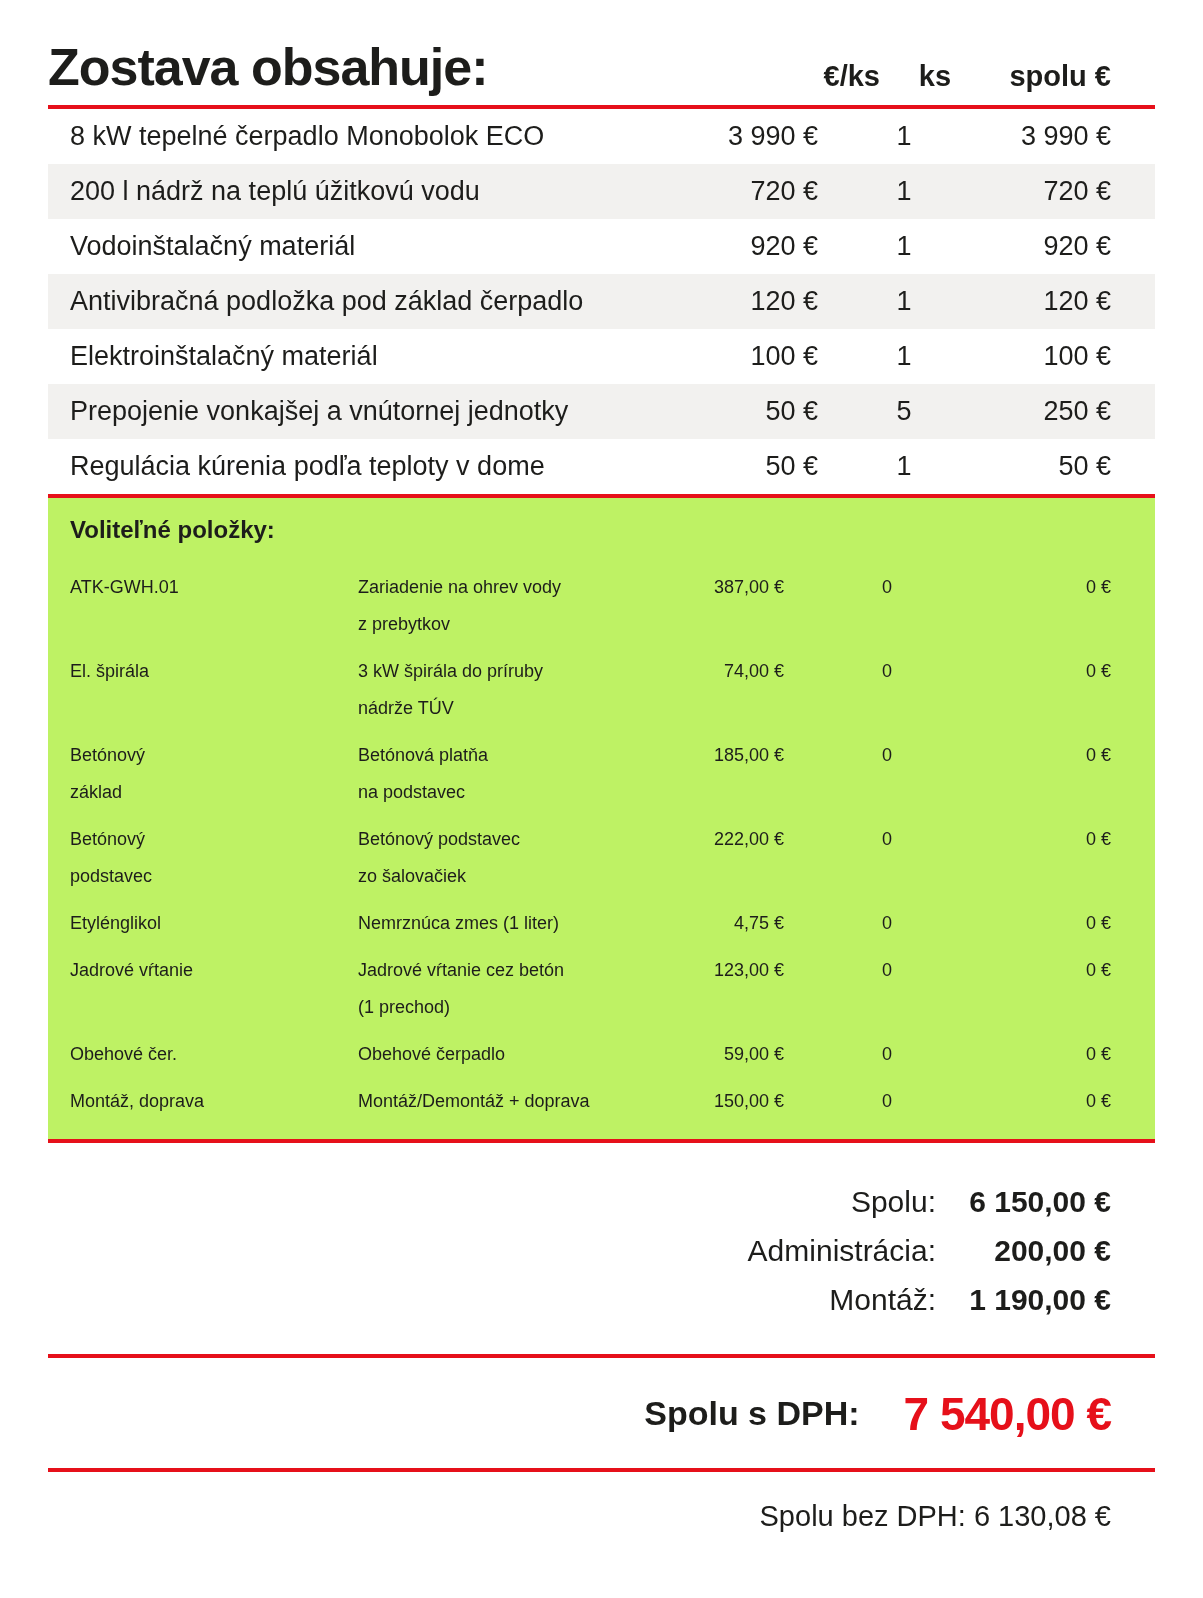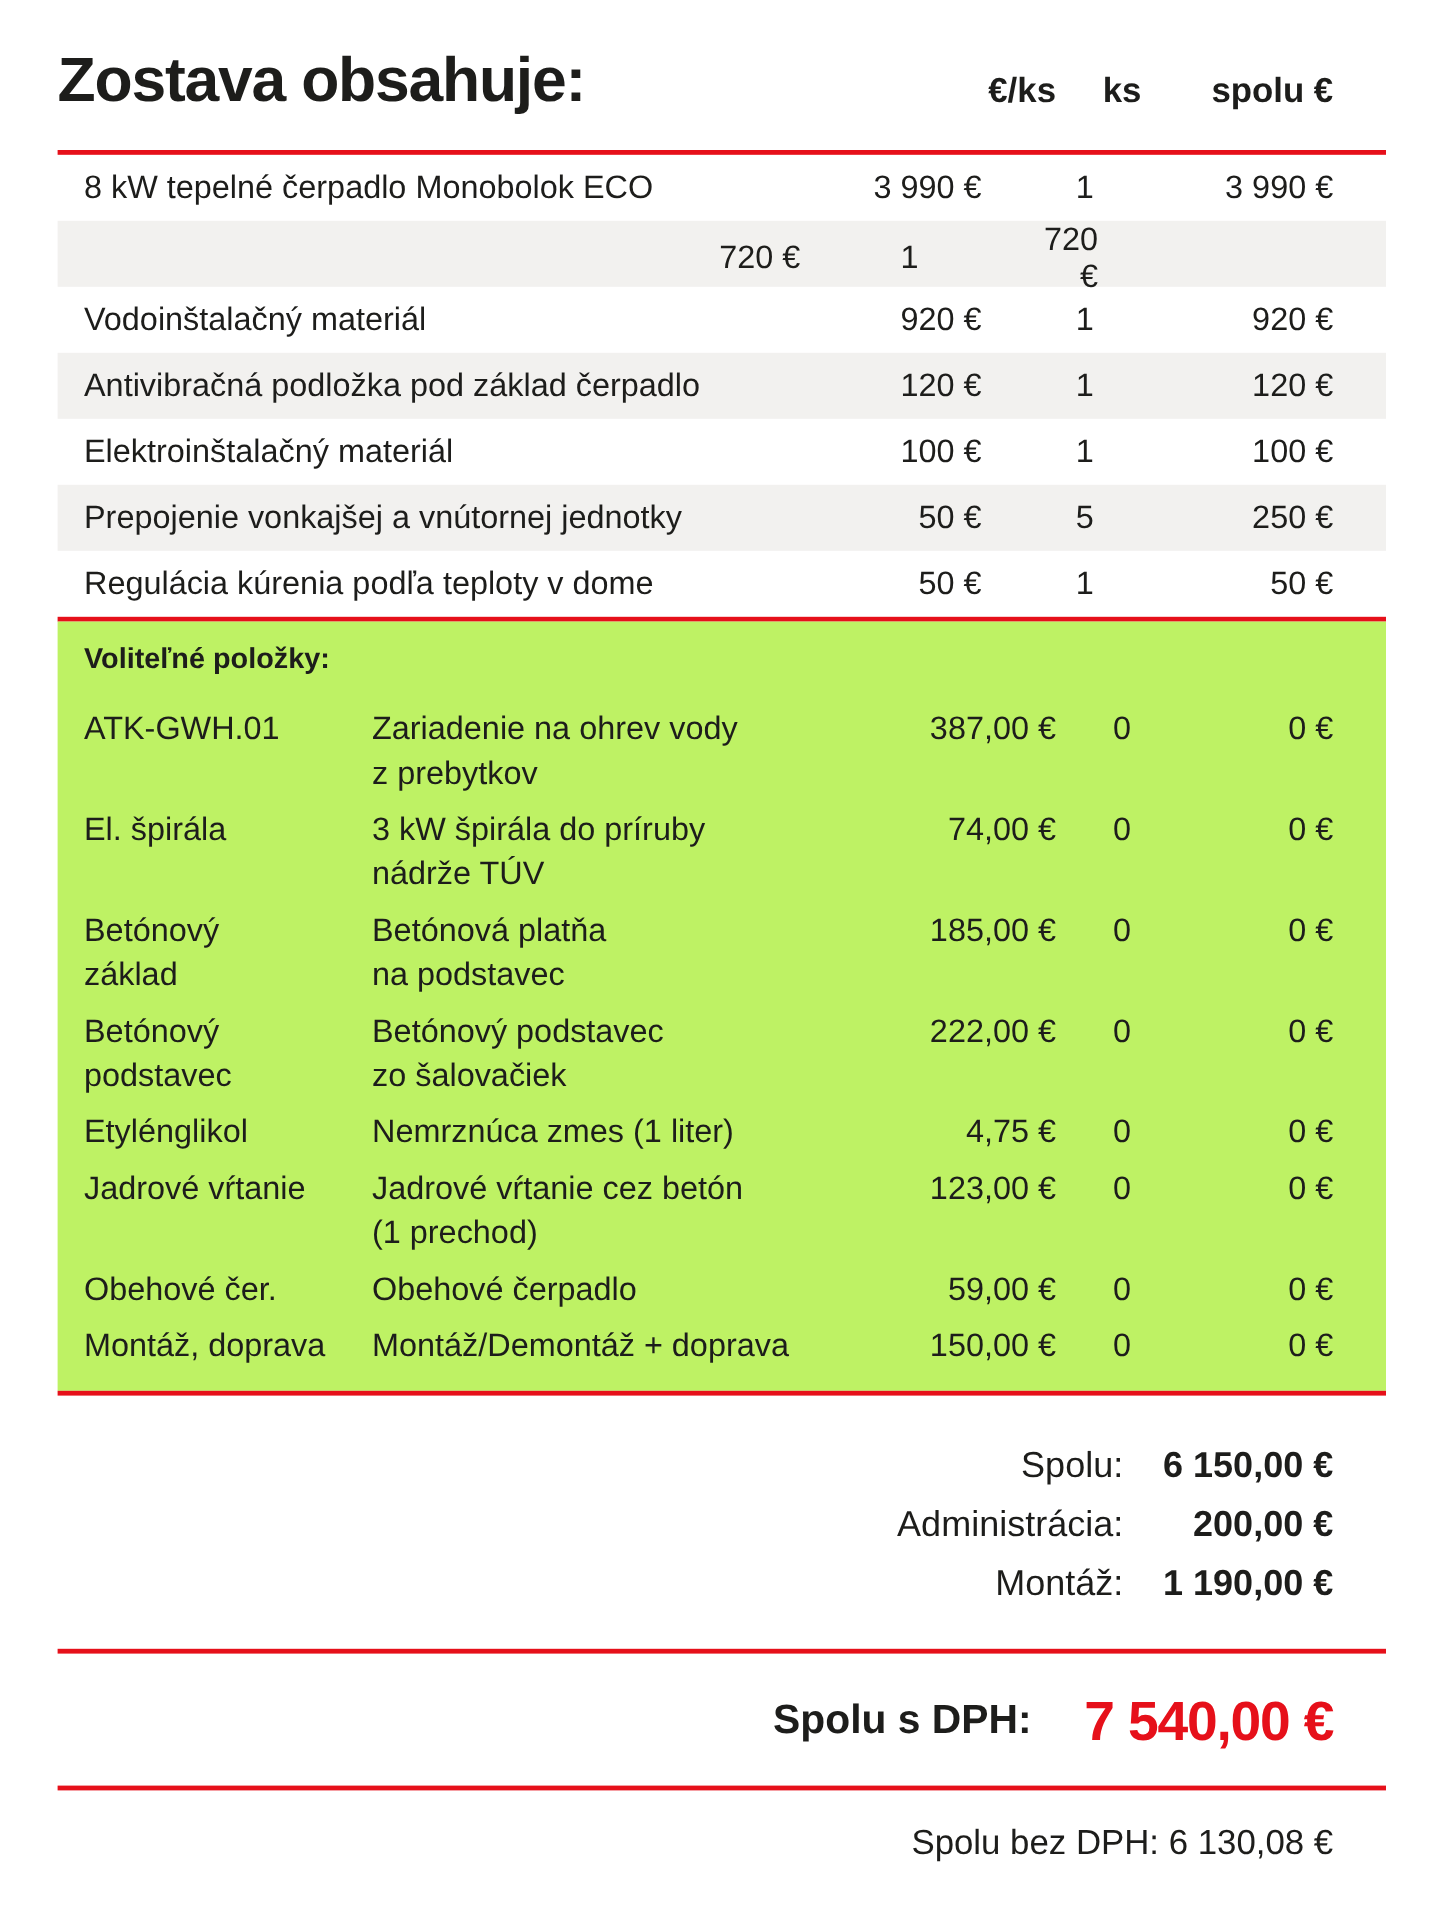--- a/index.html
+++ b/index.html
@@ -10,21 +10,21 @@
     color:#1d1d1b;
     -webkit-font-smoothing:antialiased;
   }
   .content { padding:40px 48px 0 48px; }
 
   
   .header-row {
     display:grid;
     grid-template-columns:1fr 120px 110px 165px;
     align-items:end;
-    padding-bottom:30px;
+    padding-bottom:10px;
   }
   .page-title {
     font-size:52px; font-weight:800; letter-spacing:-1px; line-height:1.05;
   }
   .col-head { font-size:29px; font-weight:700; padding-bottom:2px; }
   .col-head.price { text-align:right; }
   .col-head.qty { text-align:center; }
   .col-head.total { text-align:right; padding-right:44px; }
 
   .rule { height:4px; background:#e6101a; border:none; }
@@ -51,23 +51,24 @@
   }
   .optional-heading {
     font-size:24px; font-weight:700;
     padding-left:22px;
     margin-bottom:20px;
   }
   .opt-row {
     display:grid;
     grid-template-columns:240px 1fr 120px 110px 165px;
     align-items:start;
-    font-size:27px;
+    font-size:18px;
     line-height:37px;
     padding:5px 0 5px 22px;
+    gap:48px;
   }
   .opt-code, .opt-desc { white-space:pre-line; }
 
   
   .summary { margin-top:34px; }
   .summary-row {
     display:grid;
     grid-template-columns:1fr 175px;
     font-size:30px;
     line-height:49px;
@@ -107,20 +108,21 @@
 
   <div id="main-table">
   <div class="main-row">
     <div class="cell-name">8 kW tepelné čerpadlo Monobolok ECO</div>
     <div class="cell-price">3 990 €</div>
     <div class="cell-qty">1</div>
     <div class="cell-total">3 990 €</div>
   </div>
 
   <div class="main-row alt">
+    <div class="cell-name">200 l nádrž na teplú úžitkovú vodu</div>
     <div class="cell-price">720 €</div>
     <div class="cell-qty">1</div>
     <div class="cell-total">720 €</div>
   </div>
 
   <div class="main-row">
     <div class="cell-name">Vodoinštalačný materiál</div>
     <div class="cell-price">920 €</div>
     <div class="cell-qty">1</div>
     <div class="cell-total">920 €</div>

